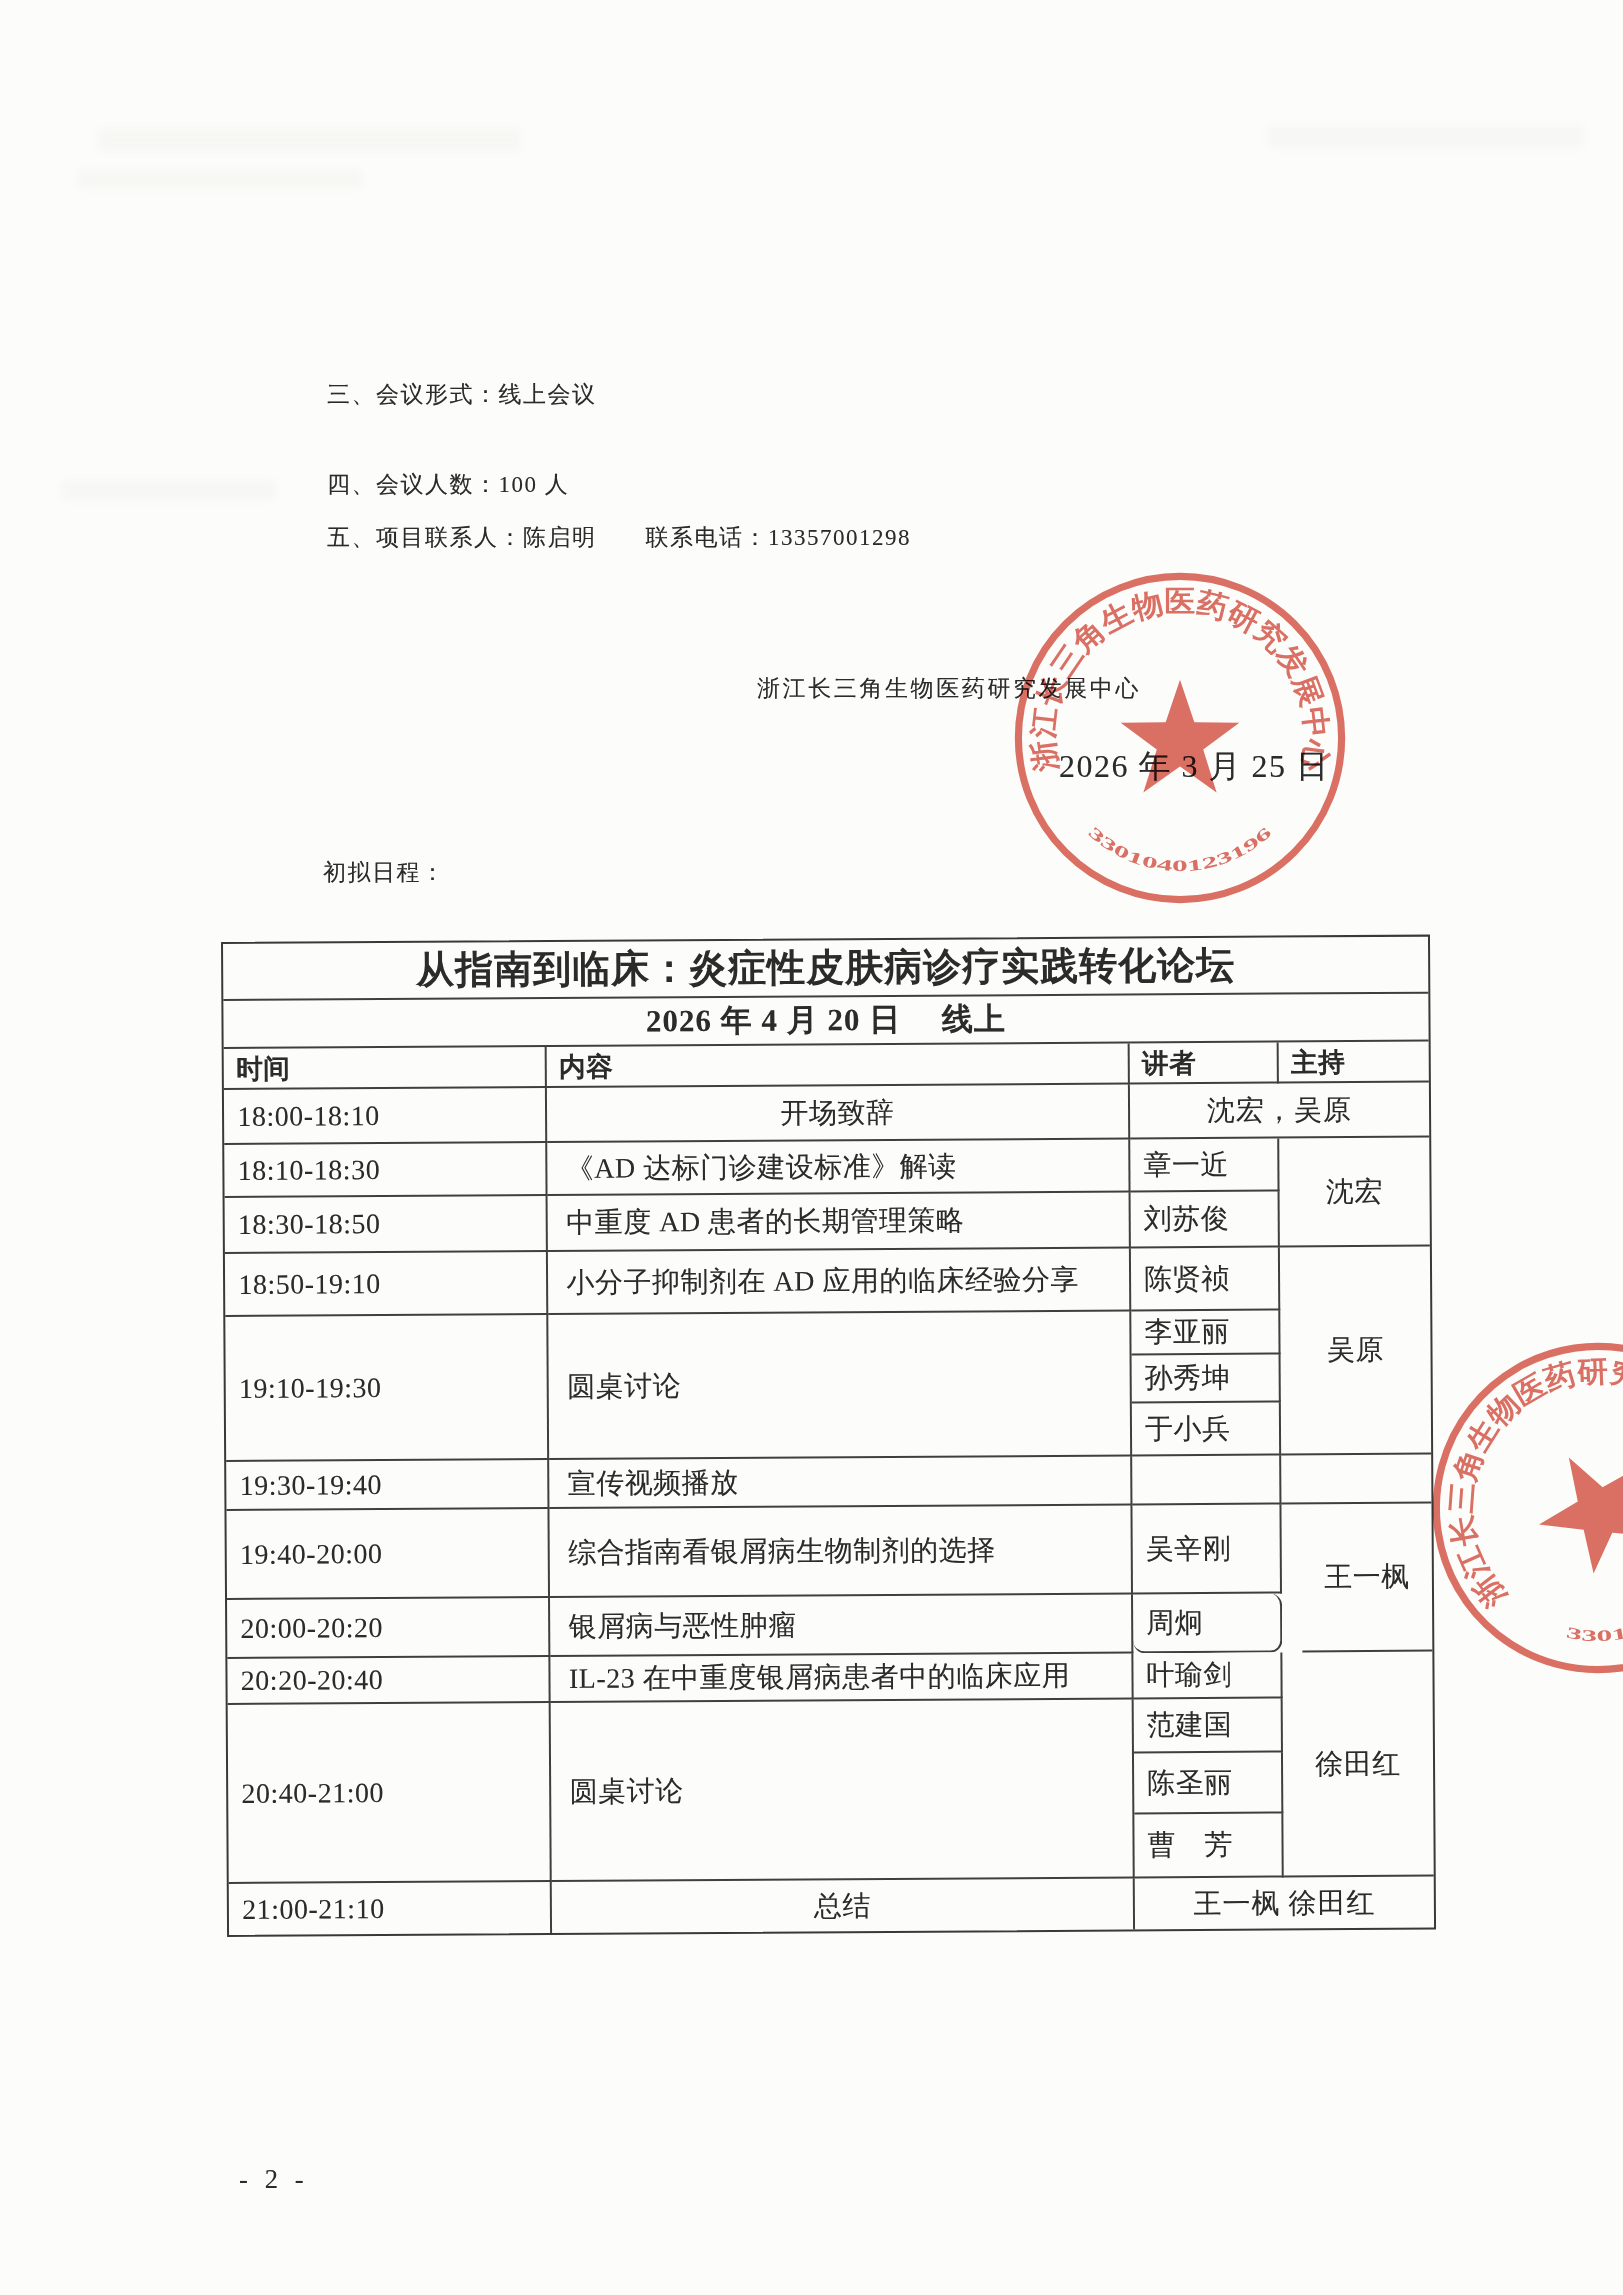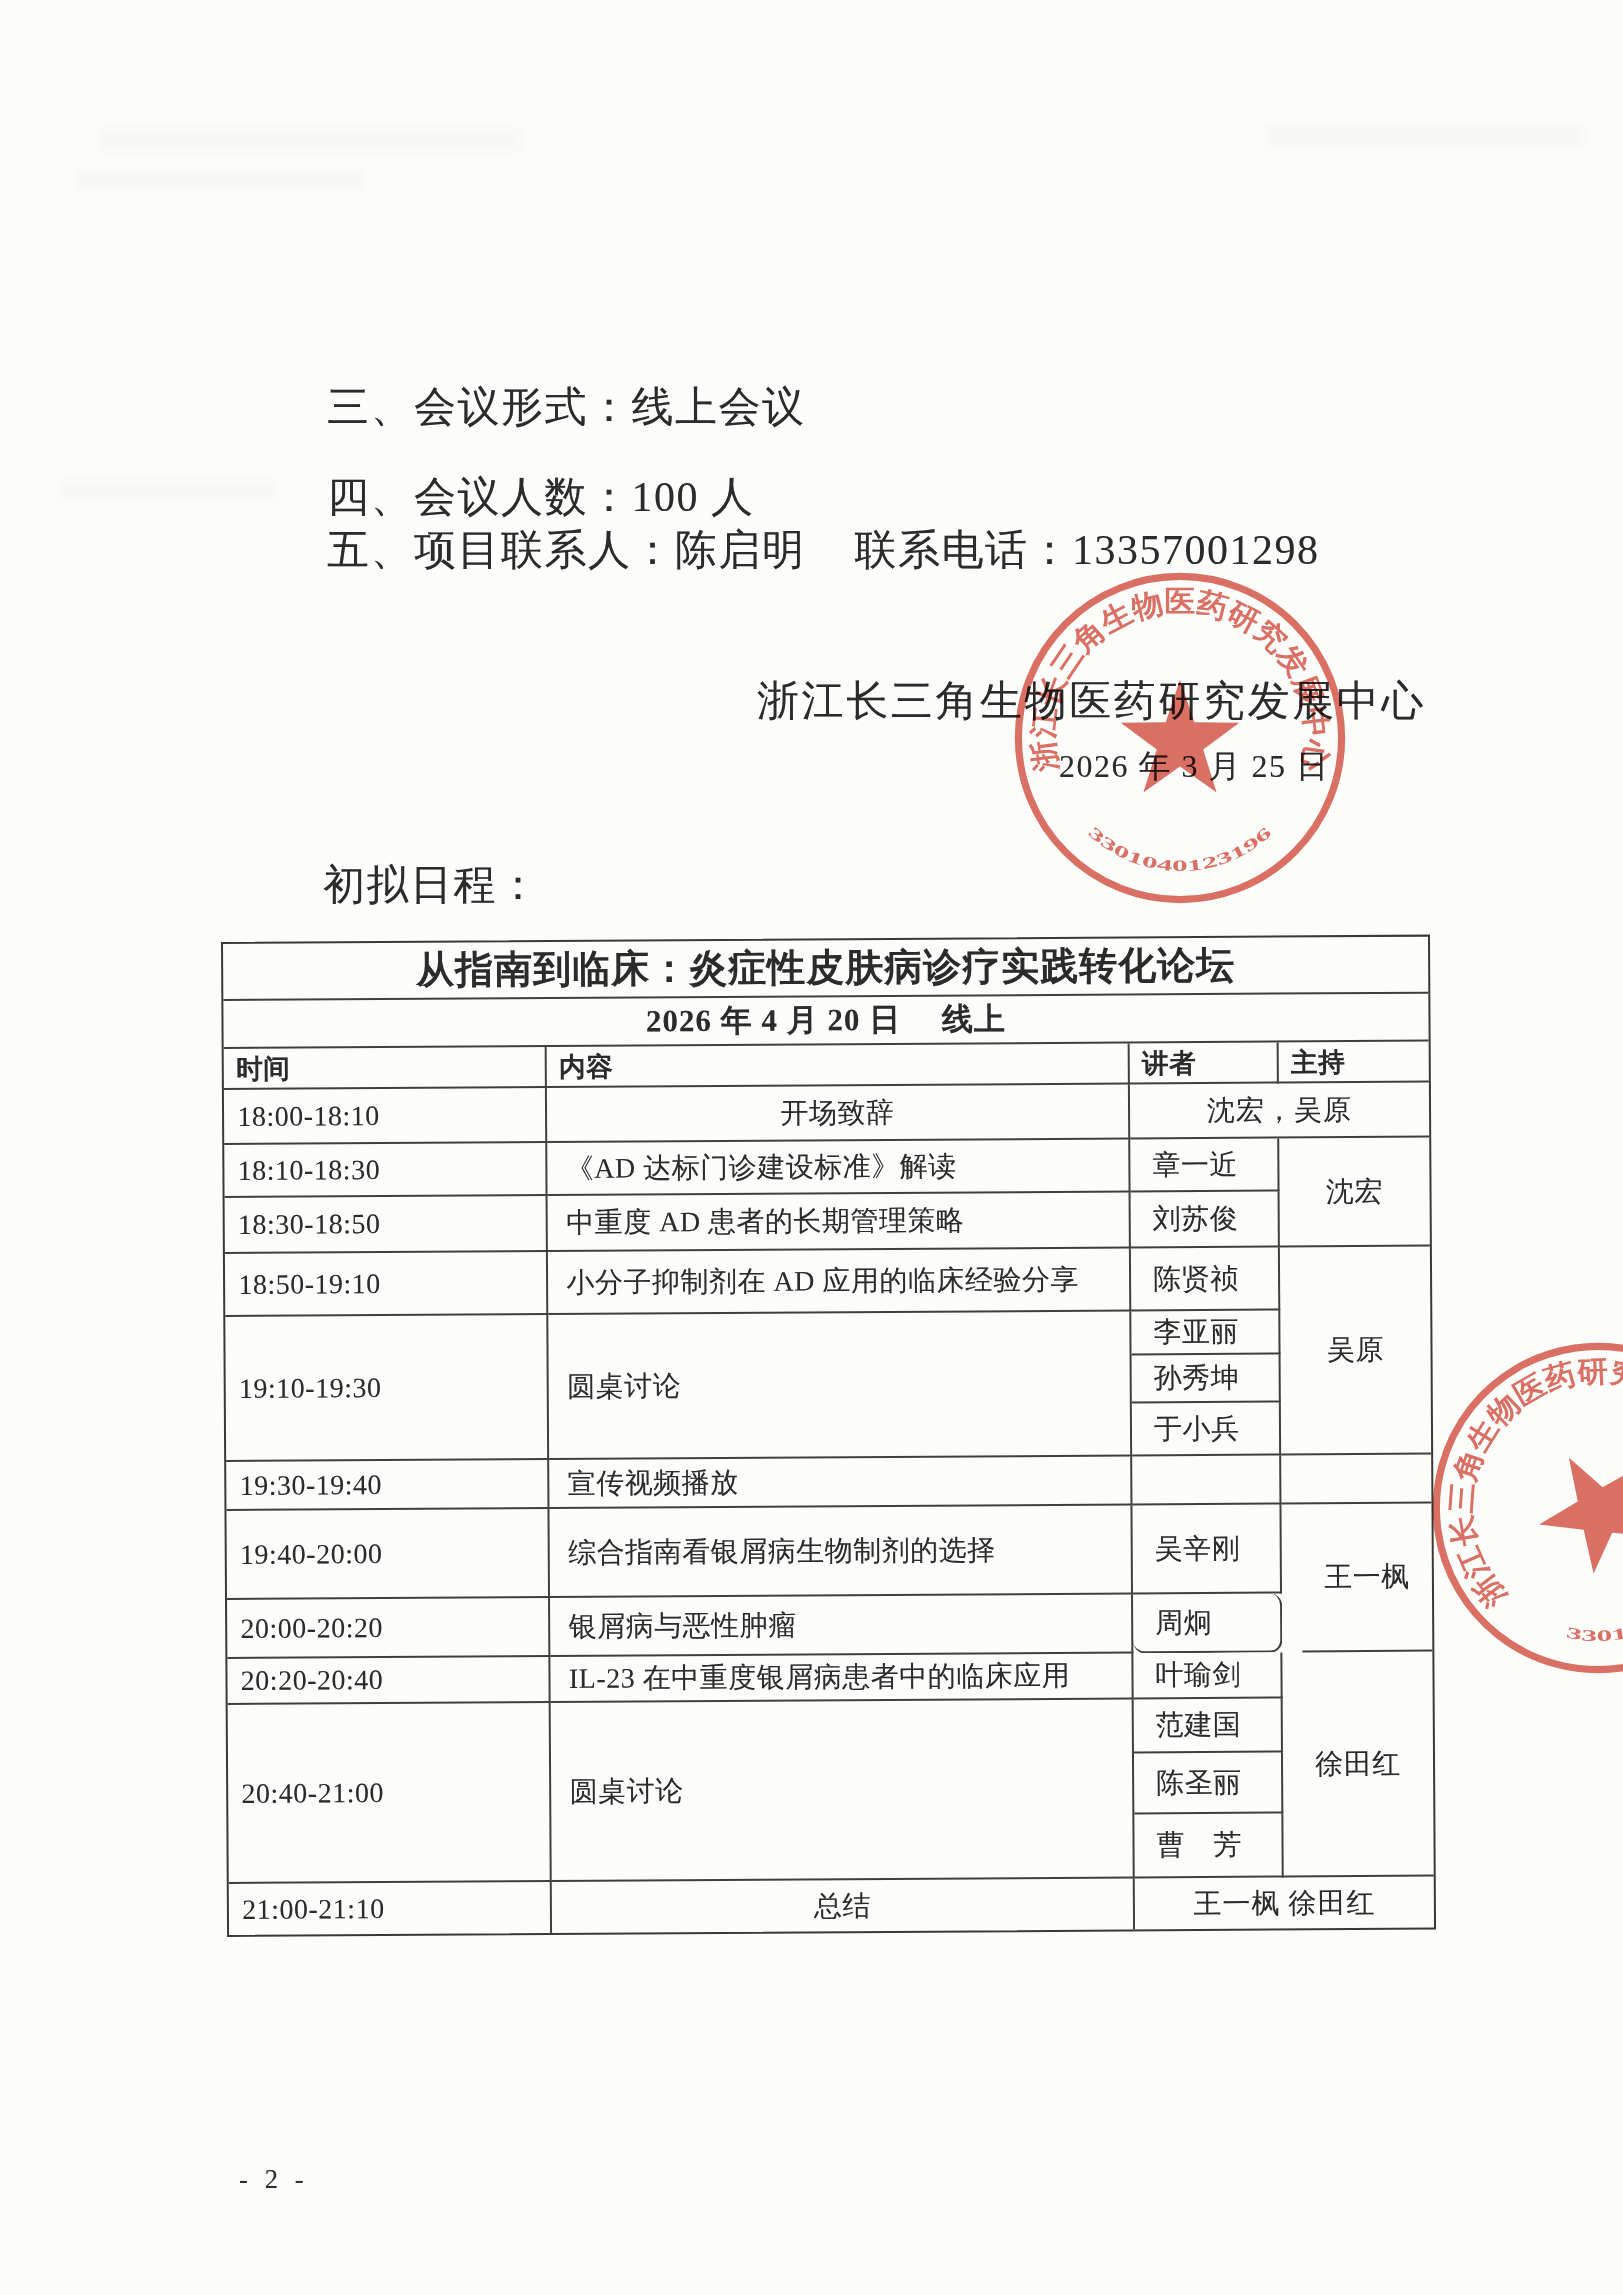--- a/index.html
+++ b/index.html
@@ -9,21 +9,21 @@
     position:relative;
     overflow:hidden;
     font-family:"Liberation Serif","DejaVu Serif",serif;
     color:#2b2b2b;
   }
   .abs{position:absolute;}
   
   .fold-line{left:969px;top:0;width:1.5px;height:332px;background:#ececе8;background:#ececе8;}
   .smudge{background:#d8d8d2;opacity:.13;filter:blur(3.6px);border-radius:4.1px;}
   
-  .intro-line{font-size:42px;letter-spacing:1.5px;white-space:nowrap;text-shadow:0 0 0.5px rgba(50,50,50,.35);}
+  .intro-line{font-size:23px;letter-spacing:1.5px;white-space:nowrap;text-shadow:0 0 0.5px rgba(50,50,50,.35);}
   .phone-part{margin-left:49px;}
   
   .table-wrap{
     left:221px;top:942px;
     transform:rotate(-0.35deg);
     transform-origin:0 0;
   }
   .grid{
     display:grid;
     grid-template-columns:323px 583px 149px 150px;
@@ -43,21 +43,21 @@
   }
   .no-br{border-right:none;}
   .no-bb{border-bottom:none;}
   .span-all{grid-column:1 / 5;justify-content:center;}
   .t-title{font-size:38px;font-weight:700;letter-spacing:1px;}
   .t-date{font-size:31px;font-weight:600;letter-spacing:1px;}
   .hdr{font-size:26.6px;padding-left:12.3px;font-weight:600;}
   .time{padding-left:13.3px;font-size:28px;}
   .content{padding-left:18.4px;}
   .content-center{justify-content:center;padding-left:0;}
-  .speaker{padding-left:22px;}
+  .speaker{padding-left:13px;}
   .host{justify-content:center;}
   .people{justify-content:center;letter-spacing:1px;}
   
   .seal{mix-blend-mode:multiply;opacity:.87;}
   .seal text{font-family:"Liberation Serif","DejaVu Serif",serif;}
   .page-num{font-size:26.6px;letter-spacing:5.1px;text-shadow:0 0 0.5px rgba(50,50,50,.35);}
 </style>
 </head>
 <body>
 

